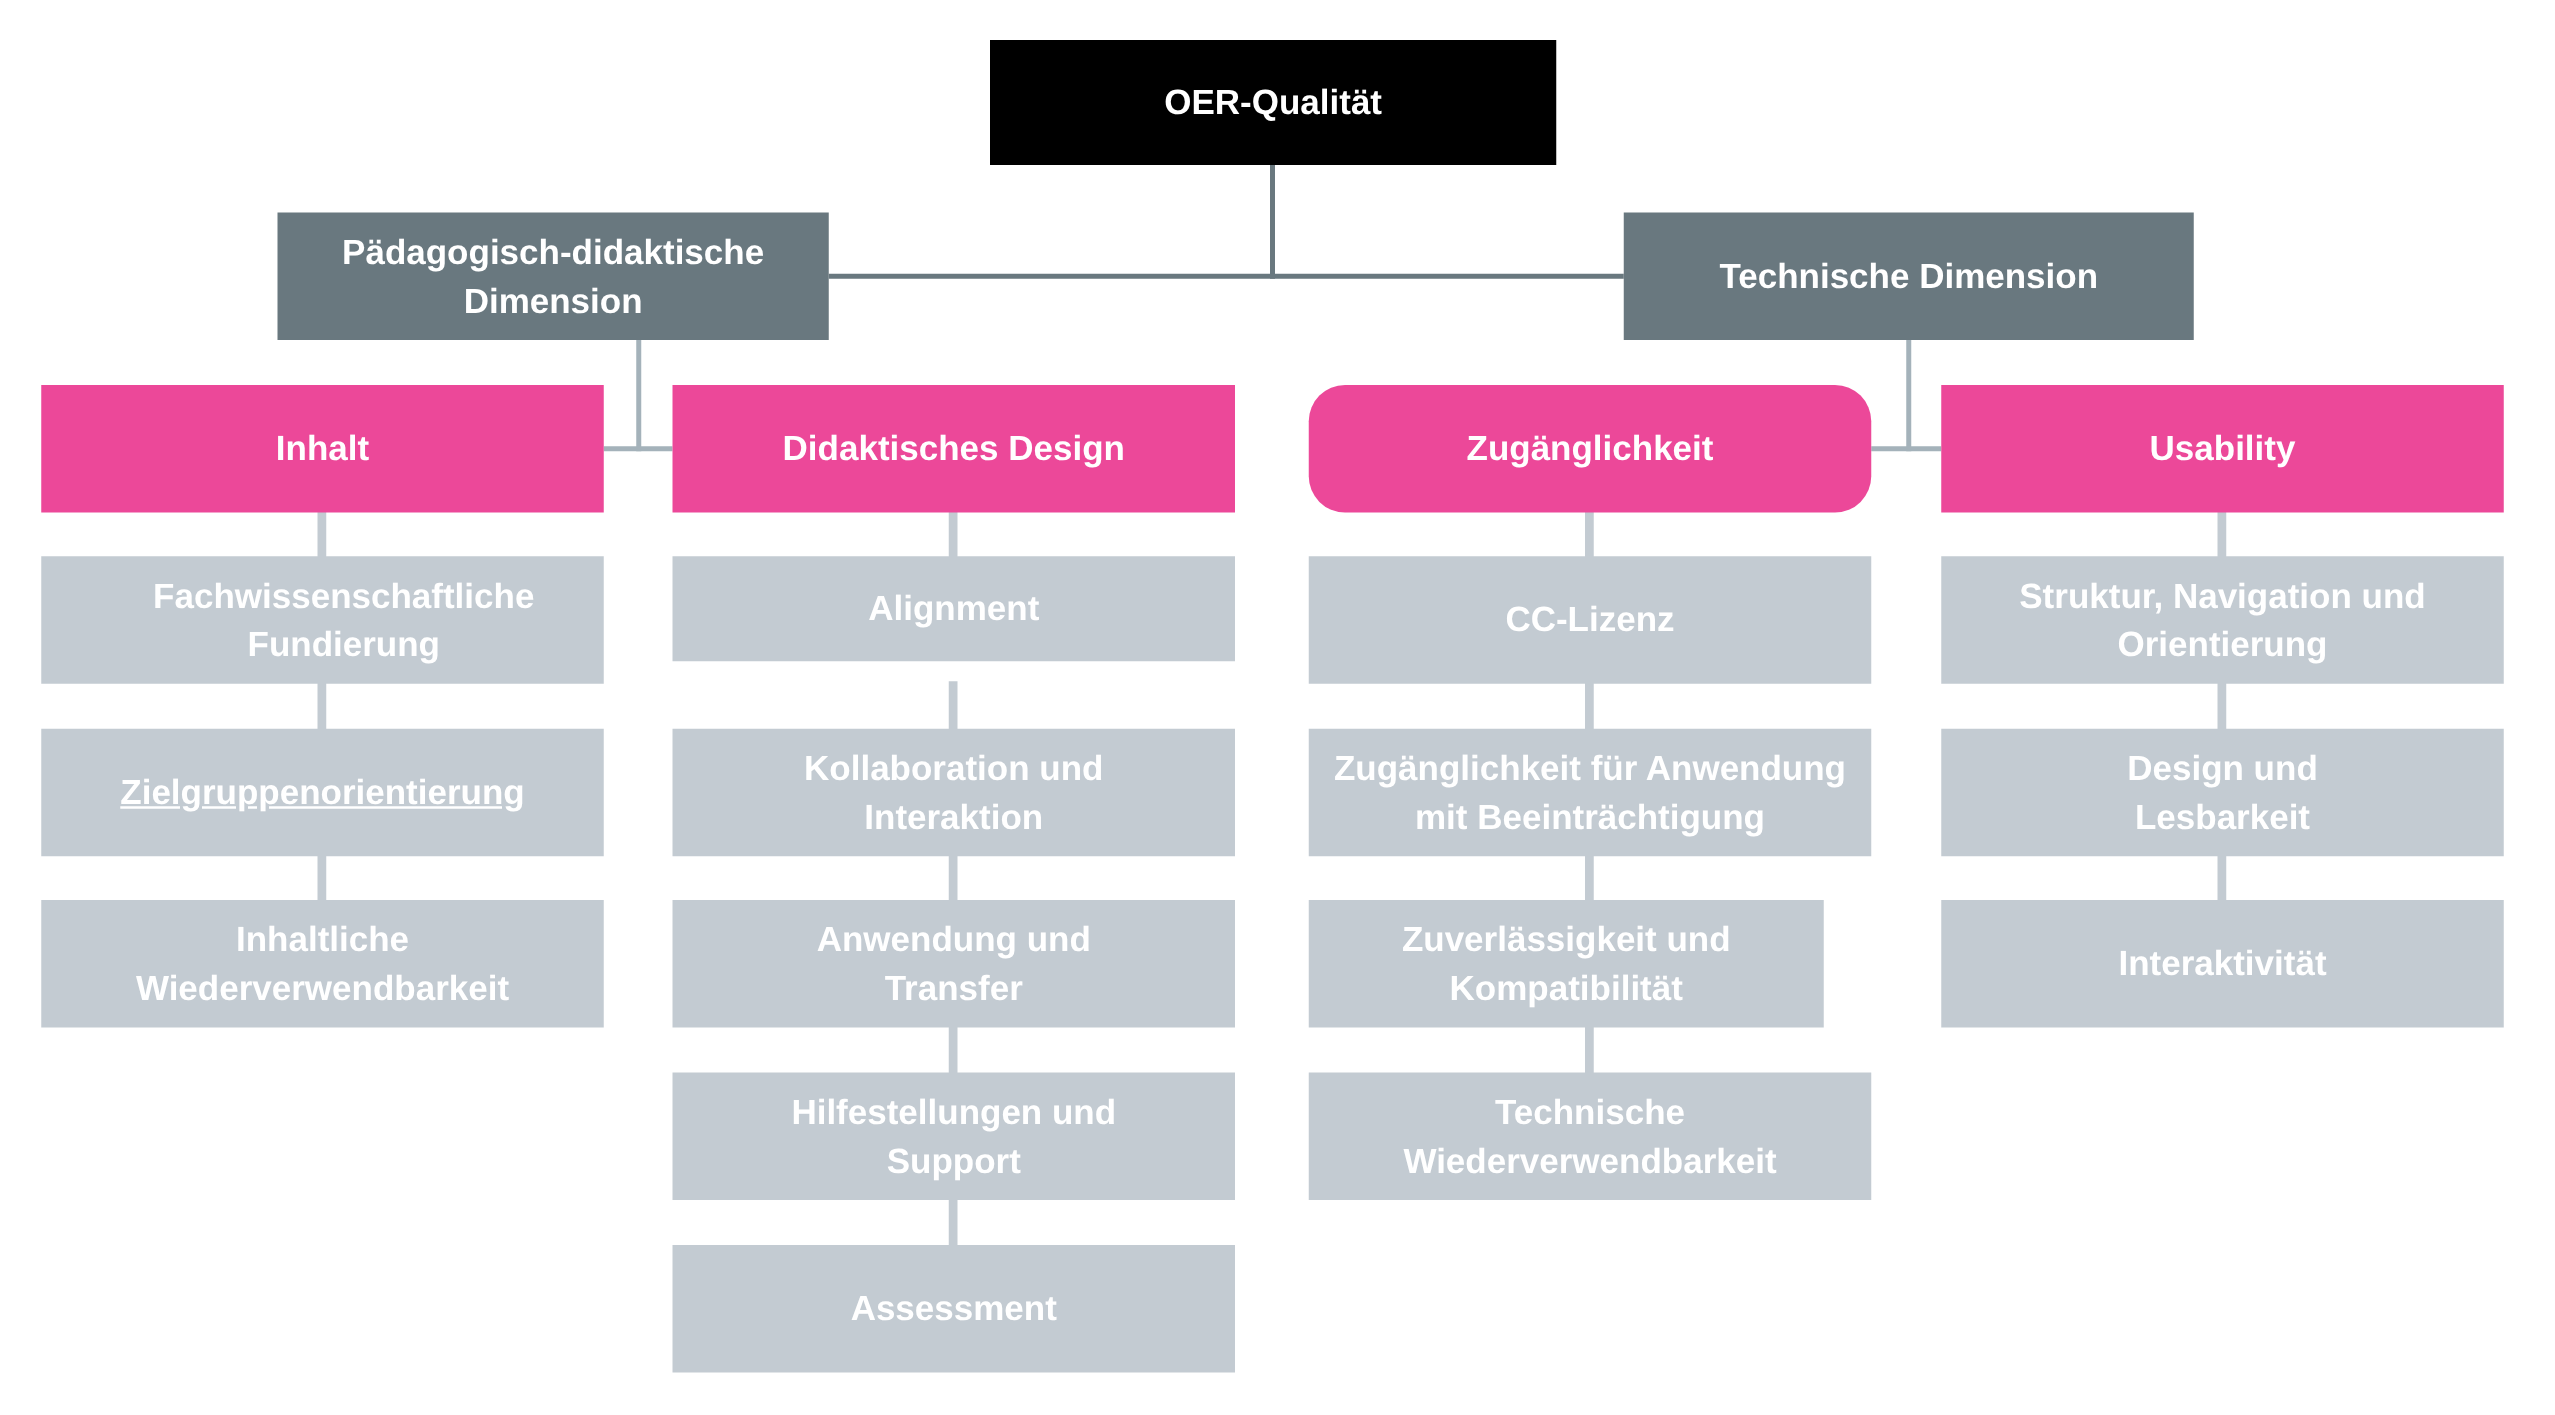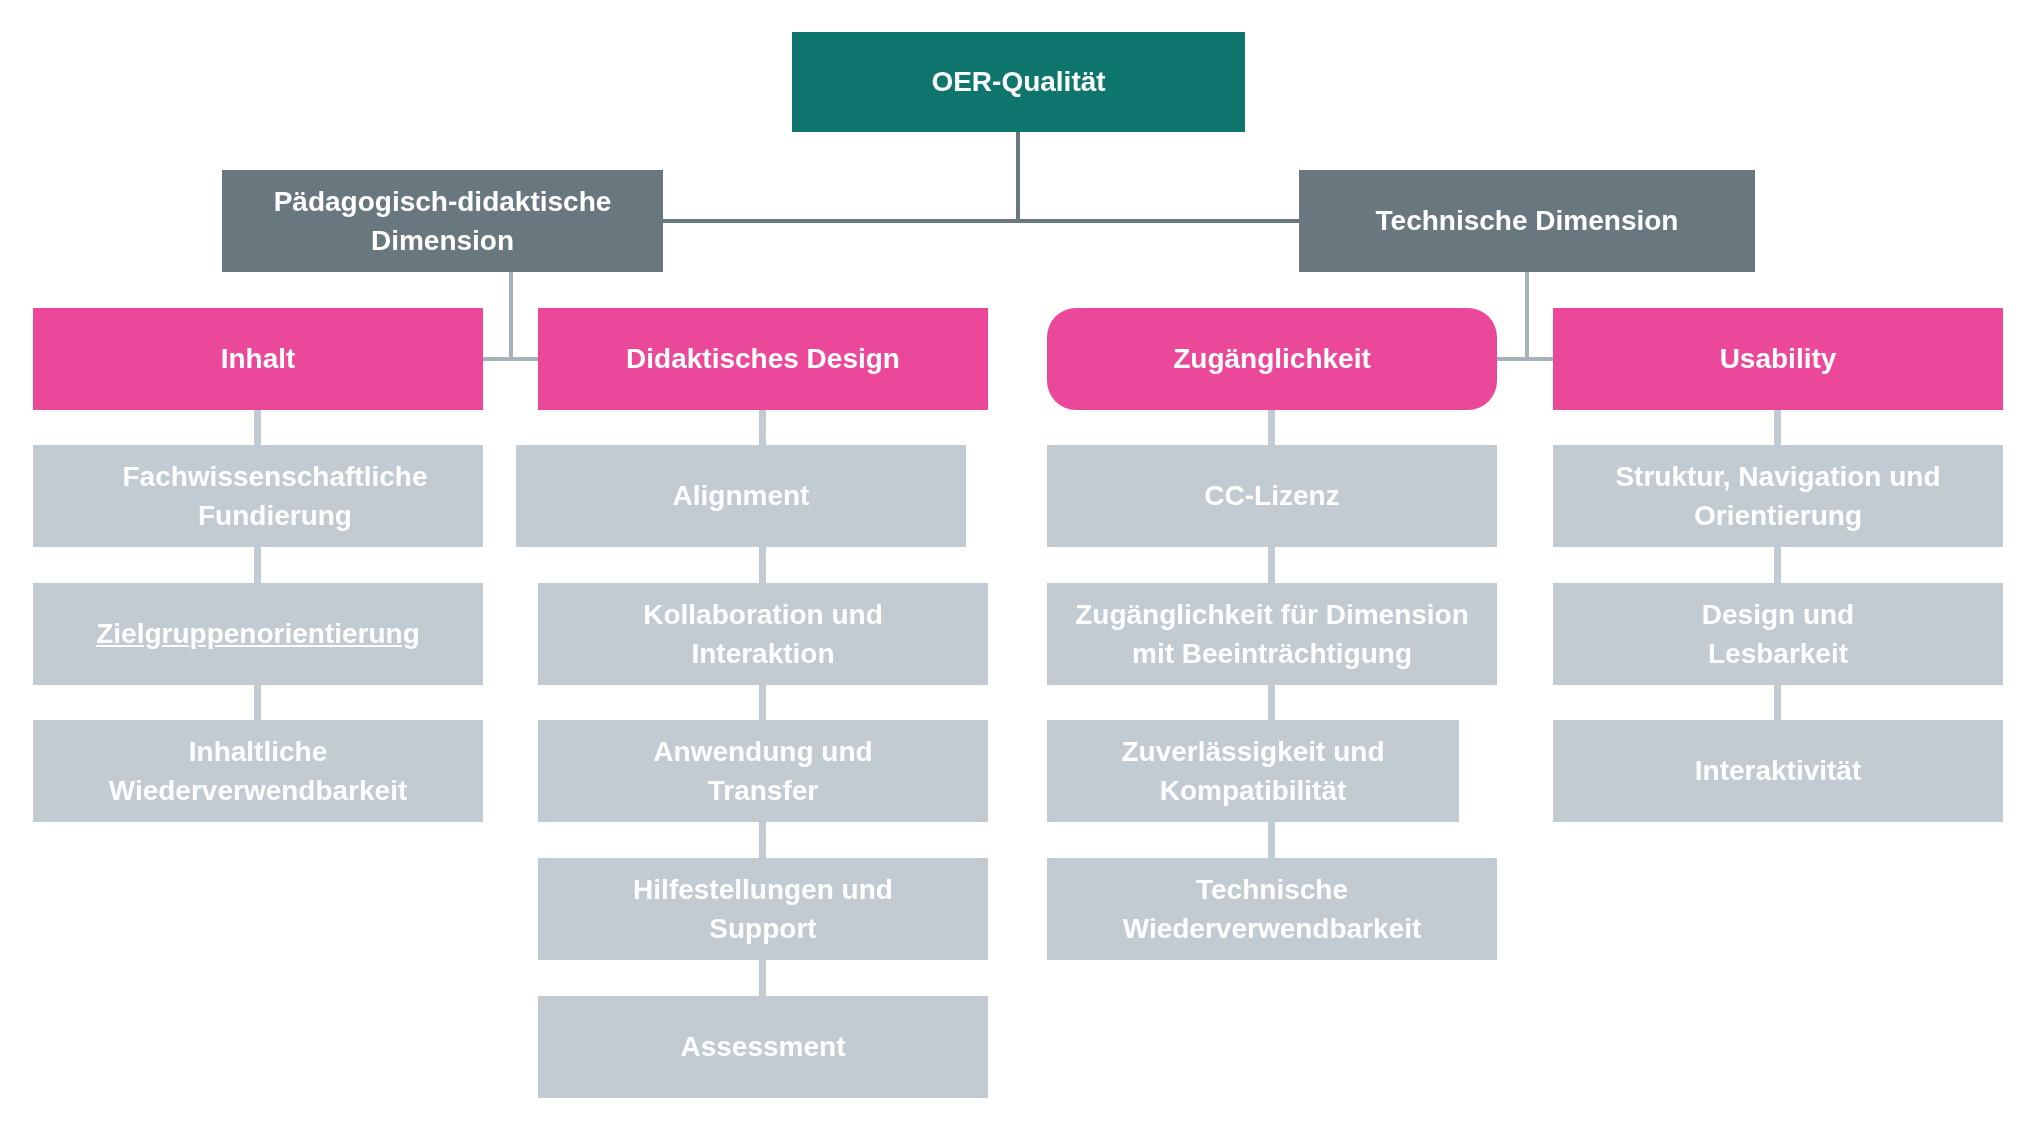--- a/index.html
+++ b/index.html
@@ -18,21 +18,21 @@
     justify-content: center;
     text-align: center;
     white-space: pre-line;
     color: #ffffff;
     font-weight: bold;
     font-size: 28px;
     line-height: 1.4;
     box-sizing: border-box;
     padding: 0 6px;
   }
-  .root { background: #0f766e; }
+  .root { background: #000000; }
   .dim  { background: #69787F; }
   .cat  { background: #ec4899; }
   .item { background: #C3CBD2; }
   .line { position: absolute; }
   .line.dark  { background: #69787F; }
   .line.mid   { background: #A4B2BA; }
   .line.light { background: #C3CBD2; }
 </style>
 </head>
 <body>
@@ -76,31 +76,31 @@
   <div class="box cat" style="left:538px; top:308px; width:450px; height:102px;">Didaktisches Design</div>
   <div class="box cat" style="left:1047px; top:308px; width:450px; height:102px;border-radius:29px;">Zugänglichkeit</div>
   <div class="box cat" style="left:1553px; top:308px; width:450px; height:102px;">Usability</div>
 
   <div class="box item" style="left:33px; top:445px; width:450px; height:102px;padding-left:40px;">Fachwissenschaftliche
 Fundierung</div>
   <div class="box item" style="left:33px; top:583px; width:450px; height:102px;text-decoration:underline;">Zielgruppenorientierung</div>
   <div class="box item" style="left:33px; top:720px; width:450px; height:102px;">Inhaltliche
 Wiederverwendbarkeit</div>
 
-  <div class="box item" style="left:516px; top:445px; width:450px; height:102px;">Alignment</div>
+  <div class="box item" style="left:538px; top:445px; width:450px; height:84px;">Alignment</div>
   <div class="box item" style="left:538px; top:583px; width:450px; height:102px;">Kollaboration und
 Interaktion</div>
   <div class="box item" style="left:538px; top:720px; width:450px; height:102px;">Anwendung und
 Transfer</div>
   <div class="box item" style="left:538px; top:858px; width:450px; height:102px;">Hilfestellungen und
 Support</div>
   <div class="box item" style="left:538px; top:996px; width:450px; height:102px;">Assessment</div>
 
   <div class="box item" style="left:1047px; top:445px; width:450px; height:102px;">CC-Lizenz</div>
-  <div class="box item" style="left:1047px; top:583px; width:450px; height:102px;">Zugänglichkeit für Dimension
+  <div class="box item" style="left:1047px; top:583px; width:450px; height:102px;">Zugänglichkeit für Anwendung
 mit Beeinträchtigung</div>
   <div class="box item" style="left:1047px; top:720px; width:412px; height:102px;">Zuverlässigkeit und
 Kompatibilität</div>
   <div class="box item" style="left:1047px; top:858px; width:450px; height:102px;">Technische
 Wiederverwendbarkeit</div>
 
   <div class="box item" style="left:1553px; top:445px; width:450px; height:102px;text-align:center;">Struktur, Navigation und
 Orientierung</div>
   <div class="box item" style="left:1553px; top:583px; width:450px; height:102px;">Design und
 Lesbarkeit</div>

